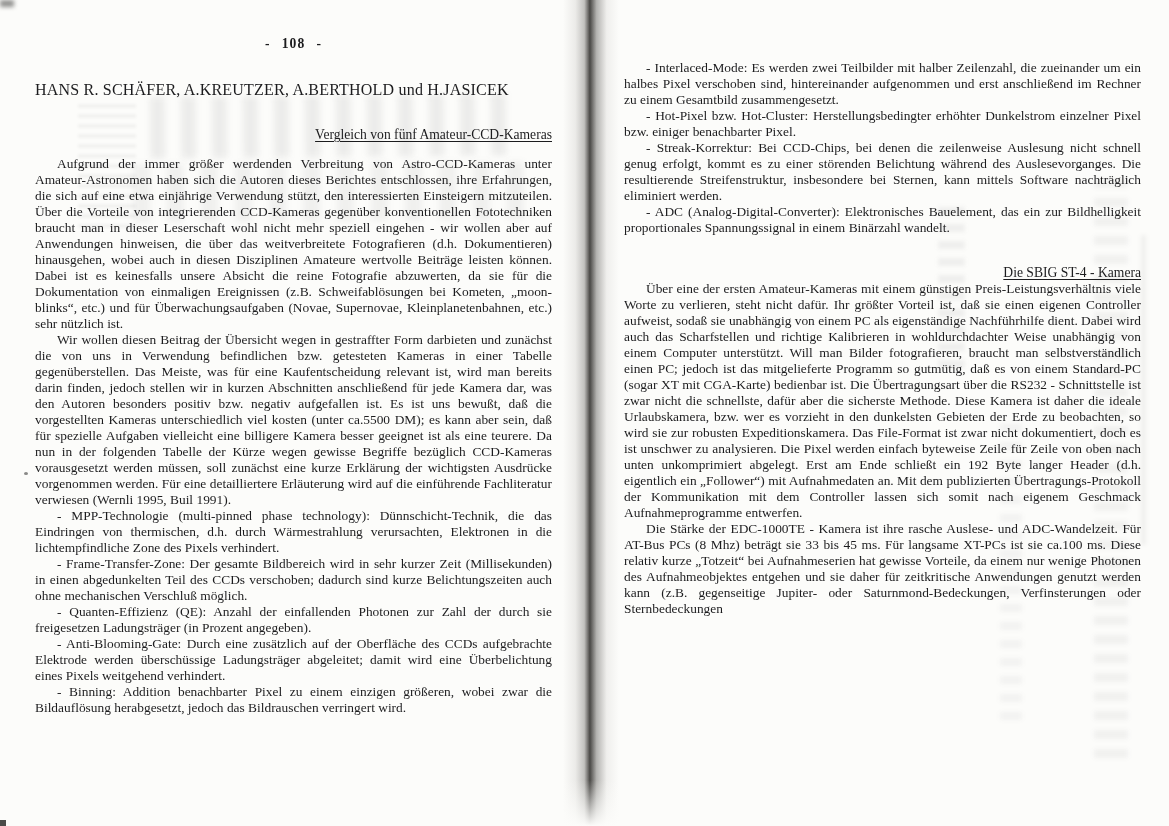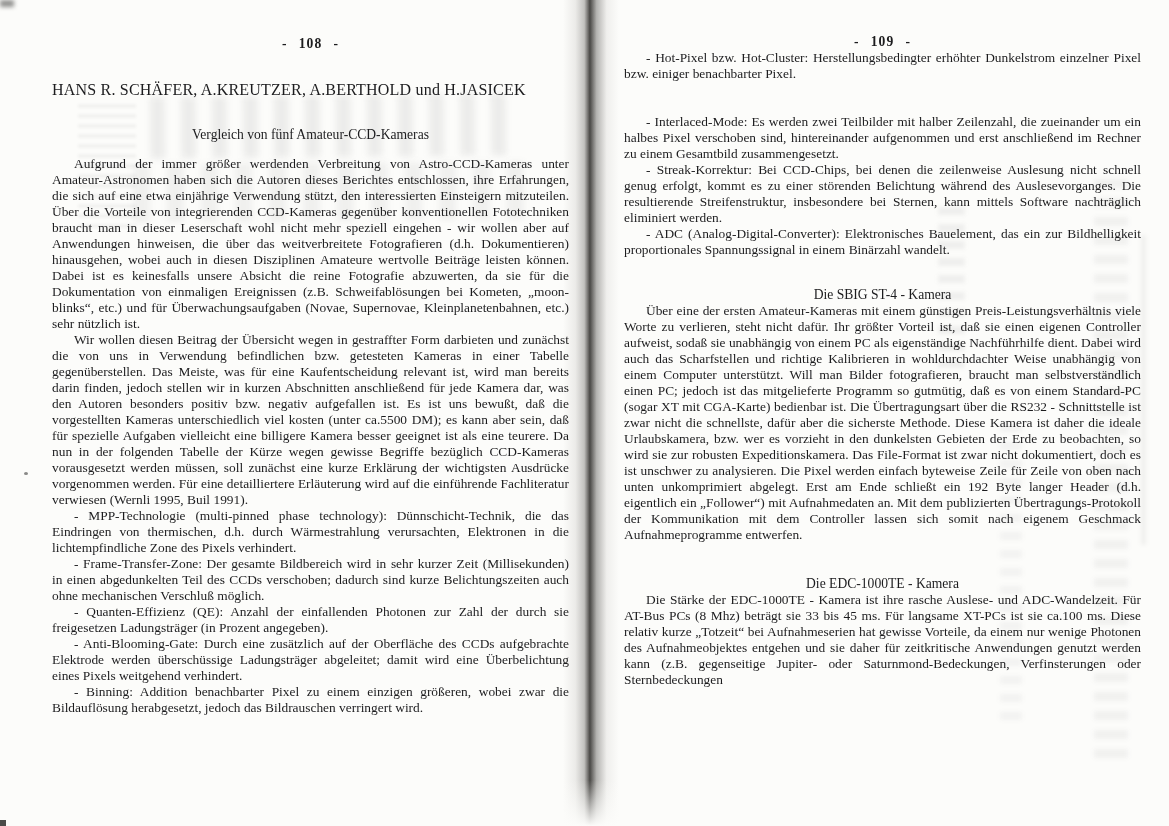--- a/index.html
+++ b/index.html
@@ -8,30 +8,30 @@
     font-family:"Liberation Serif","DejaVu Serif",serif;
     background:#e9e9e7;
   }
   .scan{
     position:relative;width:1169px;height:826px;overflow:hidden;
     background:#fcfcfa;
     color:#1c1c1e;
   }
   
   .page{position:absolute;font-size:13.4px;line-height:16px;}
-  .page-left{left:52px;top:30px;width:517px;}
+  .page-left{left:35px;top:30px;width:517px;}
   .page-right{left:624px;top:28px;width:517px;}
   .pagenum{
     text-align:center;font-weight:bold;font-size:13.6px;
     word-spacing:7px;letter-spacing:1px;margin:6px 0 0;
   }
   .authors{margin:30px 0 12px;font-size:16px;letter-spacing:0.2px;white-space:nowrap;}
   .title,.section-heading{
-    text-align:center;font-size:13.6px;
-    text-underline-offset:2px;
+    text-align:right;font-size:13.6px;
+    text-decoration:underline;text-underline-offset:2px;
     margin:29px 0 0;
   }
   p.body{
     margin:0;text-align:justify;text-indent:22px;
   }
   p.first{margin-top:13px;}
   p.after-pagenum{margin-top:32px;}
   .section-heading.second{margin-top:33px;}
   p.section-para{}
   p.section-para.second{}
@@ -122,28 +122,26 @@
     <p class="body first">Aufgrund der immer größer werdenden Verbreitung von Astro-CCD-Kameras unter Amateur-Astronomen haben sich die Autoren dieses Berichtes entschlossen, ihre Erfahrungen, die sich auf eine etwa einjährige Verwendung stützt, den interessierten Einsteigern mitzuteilen. Über die Vorteile von integrierenden CCD-Kameras gegenüber konventionellen Fototechniken braucht man in dieser Leserschaft wohl nicht mehr speziell eingehen - wir wollen aber auf Anwendungen hinweisen, die über das weitverbreitete Fotografieren (d.h. Dokumentieren) hinausgehen, wobei auch in diesen Disziplinen Amateure wertvolle Beiträge leisten können. Dabei ist es keinesfalls unsere Absicht die reine Fotografie abzuwerten, da sie für die Dokumentation von einmaligen Ereignissen (z.B. Schweifablösungen bei Kometen, „moon-blinks“, etc.) und für Überwachungsaufgaben (Novae, Supernovae, Kleinplanetenbahnen, etc.) sehr nützlich ist.</p>
     <p class="body">Wir wollen diesen Beitrag der Übersicht wegen in gestraffter Form darbieten und zunächst die von uns in Verwendung befindlichen bzw. getesteten Kameras in einer Tabelle gegenüberstellen. Das Meiste, was für eine Kaufentscheidung relevant ist, wird man bereits darin finden, jedoch stellen wir in kurzen Abschnitten anschließend für jede Kamera dar, was den Autoren besonders positiv bzw. negativ aufgefallen ist. Es ist uns bewußt, daß die vorgestellten Kameras unterschiedlich viel kosten (unter ca.5500 DM); es kann aber sein, daß für spezielle Aufgaben vielleicht eine billigere Kamera besser geeignet ist als eine teurere. Da nun in der folgenden Tabelle der Kürze wegen gewisse Begriffe bezüglich CCD-Kameras vorausgesetzt werden müssen, soll zunächst eine kurze Erklärung der wichtigsten Ausdrücke vorgenommen werden. Für eine detailliertere Erläuterung wird auf die einführende Fachliteratur verwiesen (Wernli 1995, Buil 1991).</p>
     <p class="body">- MPP-Technologie (multi-pinned phase technology): Dünnschicht-Technik, die das Eindringen von thermischen, d.h. durch Wärmestrahlung verursachten, Elektronen in die lichtempfindliche Zone des Pixels verhindert.</p>
     <p class="body">- Frame-Transfer-Zone: Der gesamte Bildbereich wird in sehr kurzer Zeit (Millisekunden) in einen abgedunkelten Teil des CCDs verschoben; dadurch sind kurze Belichtungszeiten auch ohne mechanischen Verschluß möglich.</p>
     <p class="body">- Quanten-Effizienz (QE): Anzahl der einfallenden Photonen zur Zahl der durch sie freigesetzen Ladungsträger (in Prozent angegeben).</p>
     <p class="body">- Anti-Blooming-Gate: Durch eine zusätzlich auf der Oberfläche des CCDs aufgebrachte Elektrode werden überschüssige Ladungsträger abgeleitet; damit wird eine Überbelichtung eines Pixels weitgehend verhindert.</p>
     <p class="body">- Binning: Addition benachbarter Pixel zu einem einzigen größeren, wobei zwar die Bildauflösung herabgesetzt, jedoch das Bildrauschen verringert wird.</p>
   </div>
 
   <div class="page page-right">
-    <div class="pagenum">- 109 -</div>
+    <p class="body after-pagenum">- Interlaced-Mode: Es werden zwei Teilbilder mit halber Zeilenzahl, die zueinander um ein halbes Pixel verschoben sind, hintereinander aufgenommen und erst anschließend im Rechner zu einem Gesamtbild zusammengesetzt.</p>
     <p class="body">- Hot-Pixel bzw. Hot-Cluster: Herstellungsbedingter erhöhter Dunkelstrom einzelner Pixel bzw. einiger benachbarter Pixel.</p>
-    <p class="body after-pagenum">- Interlaced-Mode: Es werden zwei Teilbilder mit halber Zeilenzahl, die zueinander um ein halbes Pixel verschoben sind, hintereinander aufgenommen und erst anschließend im Rechner zu einem Gesamtbild zusammengesetzt.</p>
     <p class="body">- Streak-Korrektur: Bei CCD-Chips, bei denen die zeilenweise Auslesung nicht schnell genug erfolgt, kommt es zu einer störenden Belichtung während des Auslesevorganges. Die resultierende Streifenstruktur, insbesondere bei Sternen, kann mittels Software nachträglich eliminiert werden.</p>
     <p class="body">- ADC (Analog-Digital-Converter): Elektronisches Bauelement, das ein zur Bildhelligkeit proportionales Spannungssignal in einem Binärzahl wandelt.</p>
 
     <div class="section-heading">Die SBIG ST-4 - Kamera</div>
     <p class="body section-para">Über eine der ersten Amateur-Kameras mit einem günstigen Preis-Leistungsverhältnis viele Worte zu verlieren, steht nicht dafür. Ihr größter Vorteil ist, daß sie einen eigenen Controller aufweist, sodaß sie unabhängig von einem PC als eigenständige Nachführhilfe dient. Dabei wird auch das Scharfstellen und richtige Kalibrieren in wohldurchdachter Weise unabhängig von einem Computer unterstützt. Will man Bilder fotografieren, braucht man selbstverständlich einen PC; jedoch ist das mitgelieferte Programm so gutmütig, daß es von einem Standard-PC (sogar XT mit CGA-Karte) bedienbar ist. Die Übertragungsart über die RS232 - Schnittstelle ist zwar nicht die schnellste, dafür aber die sicherste Methode. Diese Kamera ist daher die ideale Urlaubskamera, bzw. wer es vorzieht in den dunkelsten Gebieten der Erde zu beobachten, so wird sie zur robusten Expeditionskamera. Das File-Format ist zwar nicht dokumentiert, doch es ist unschwer zu analysieren. Die Pixel werden einfach byteweise Zeile für Zeile von oben nach unten unkomprimiert abgelegt. Erst am Ende schließt ein 192 Byte langer Header (d.h. eigentlich ein „Follower“) mit Aufnahmedaten an. Mit dem publizierten Übertragungs-Protokoll der Kommunikation mit dem Controller lassen sich somit nach eigenem Geschmack Aufnahmeprogramme entwerfen.</p>
 
-    <div class="section-heading second">Die EDC-1000TE - Kamera</div>
     <p class="body section-para second">Die Stärke der EDC-1000TE - Kamera ist ihre rasche Auslese- und ADC-Wandelzeit. Für AT-Bus PCs (8 Mhz) beträgt sie 33 bis 45 ms. Für langsame XT-PCs ist sie ca.100 ms. Diese relativ kurze „Totzeit“ bei Aufnahmeserien hat gewisse Vorteile, da einem nur wenige Photonen des Aufnahmeobjektes entgehen und sie daher für zeitkritische Anwendungen genutzt werden kann (z.B. gegenseitige Jupiter- oder Saturnmond-Bedeckungen, Verfinsterungen oder Sternbedeckungen</p>
   </div>
 
   <div class="gutter-shadow"></div>
 
 </div>
 
 </body></html>

